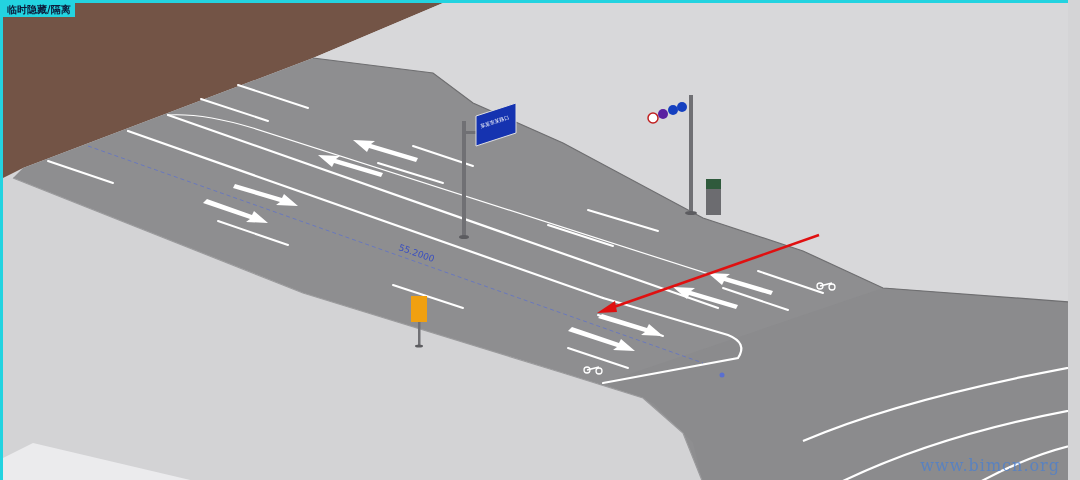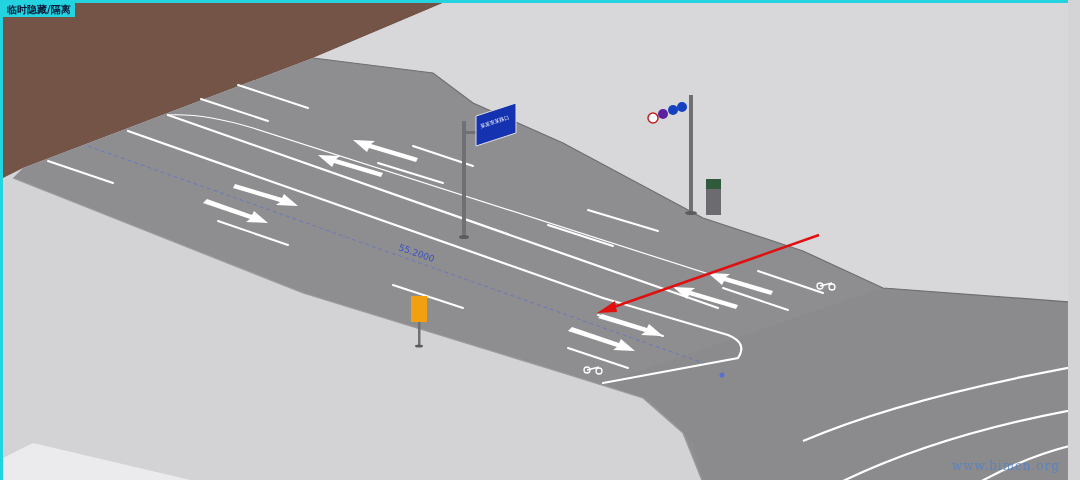--- a/index.html
+++ b/index.html
@@ -3,21 +3,21 @@
 <meta charset="utf-8">
 <style>
   html, body { margin:0; padding:0; background:#d4d4d6; }
   body { width:1080px; height:480px; overflow:hidden; position:relative; font-family:"DejaVu Sans", sans-serif; }
   .viewport { position:absolute; left:0; top:0; width:1068px; height:480px; border-top:3px solid #23d3e0; border-left:3px solid #23d3e0; box-sizing:border-box; overflow:hidden; }
   .scene { position:absolute; left:0; top:0; }
   .mode-tag { position:absolute; left:0; top:0; height:14px; padding:0 4px; background:#23d3e0; color:#0b1a3a; font-size:10px; line-height:14px; font-weight:bold; z-index:5; }
   .dim-label { font-family:"DejaVu Sans", sans-serif; font-size:9px; fill:#3a4fc0; }
   .watermark { position:absolute; right:8px; bottom:6px; text-align:center; color:#4a7fd0; opacity:0.75; z-index:4; font-family:"DejaVu Serif", serif; }
   .watermark .wm-title { font-size:15px; font-weight:bold; letter-spacing:1px; line-height:17px; }
-  .watermark .wm-url { font-size:12px; letter-spacing:1px; line-height:16px;margin-top:6px; }
+  .watermark .wm-url { font-size:16px; letter-spacing:1px; line-height:16px;margin-top:6px; }
 </style>
 </head>
 <body>
 
 <div class="viewport">
   <div class="mode-tag">临时隐藏/隔离</div>
 
   <svg class="scene" width="1080" height="480" viewBox="0 0 1080 480">
 
     <rect x="0" y="0" width="1080" height="480" fill="#d5d5d7"></rect>

